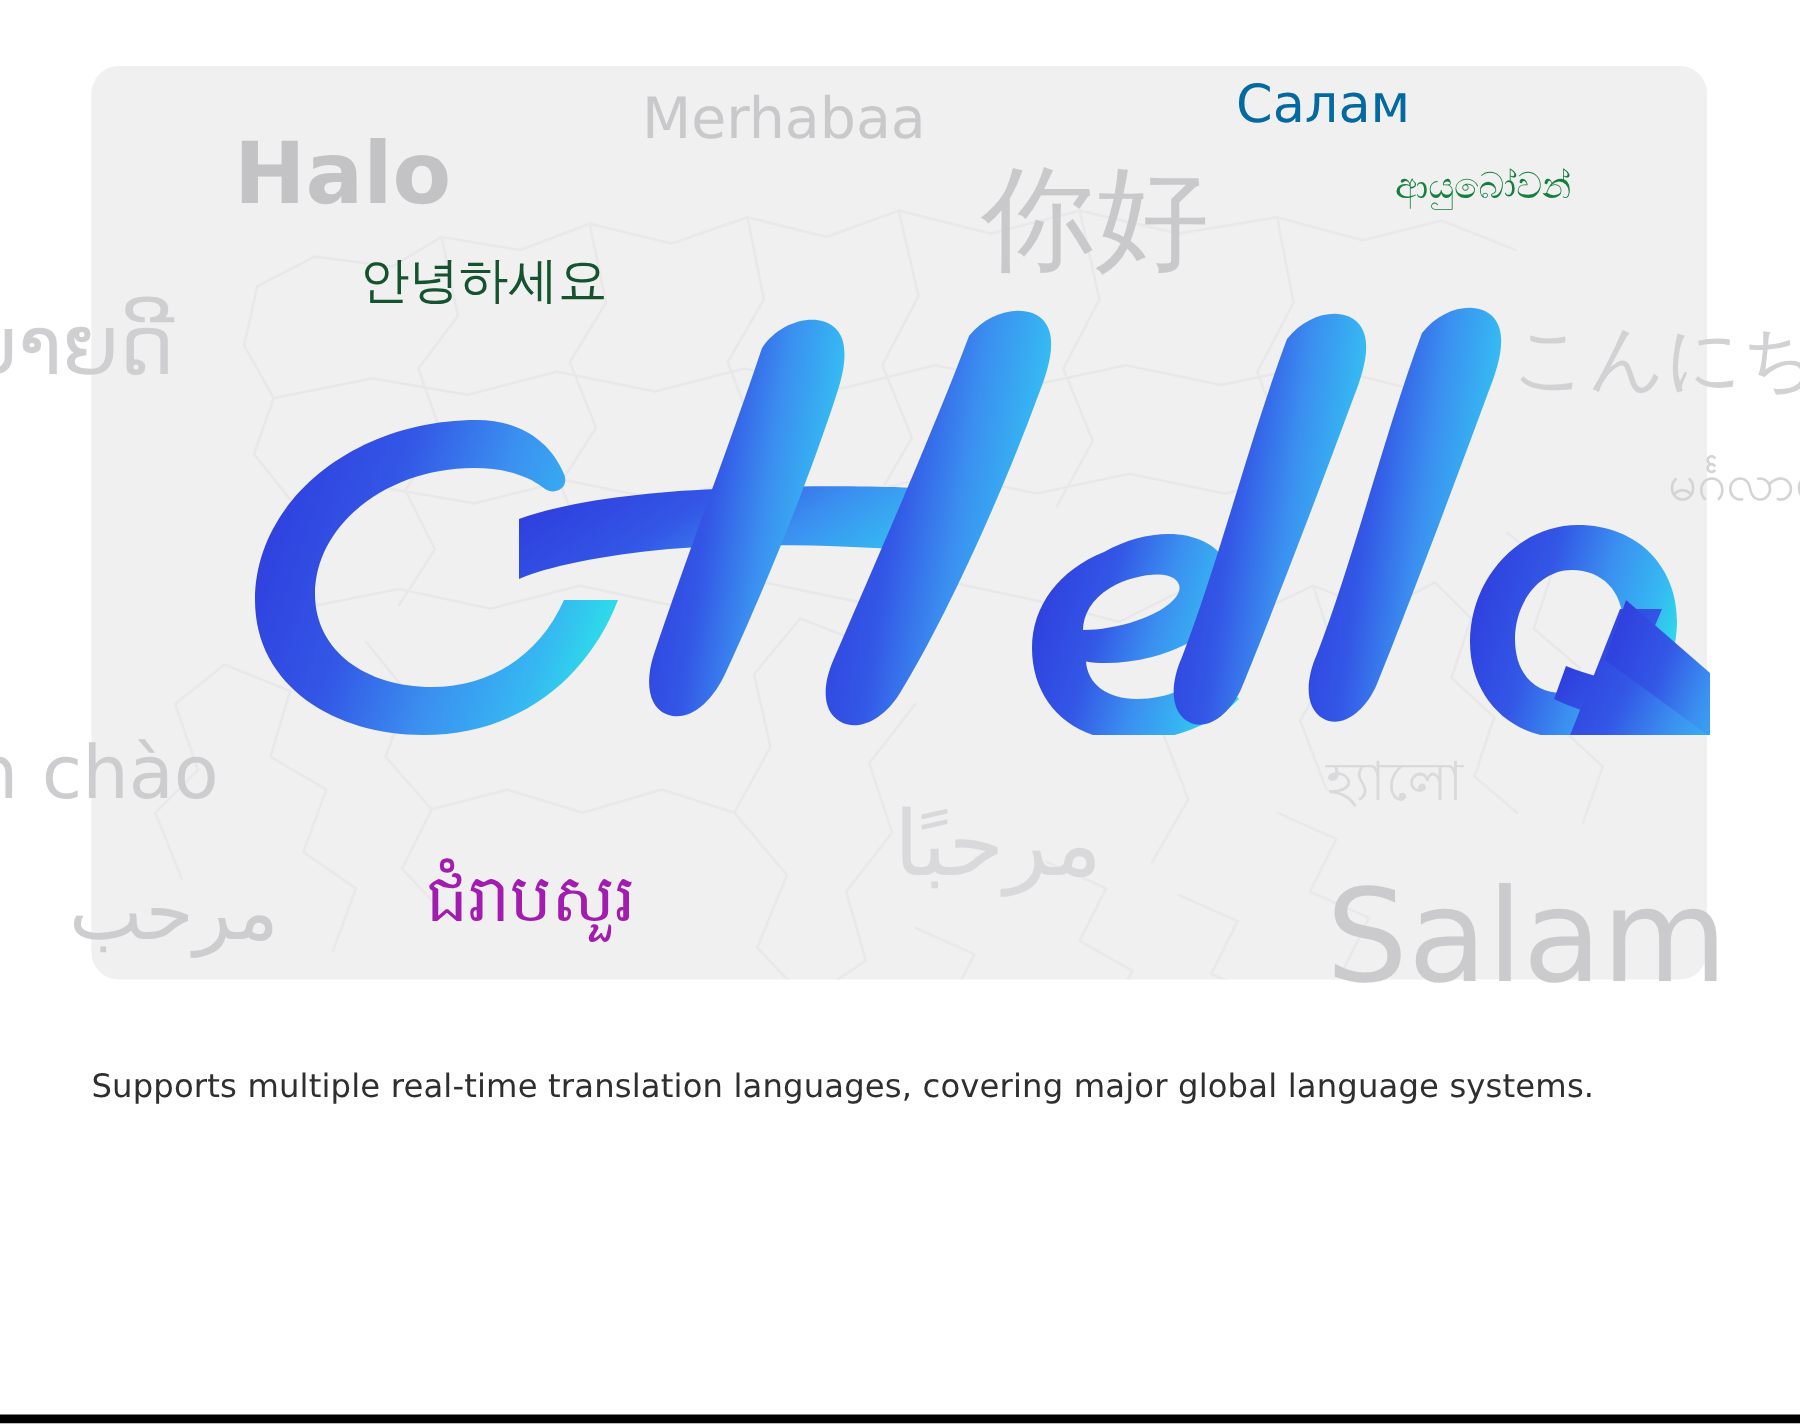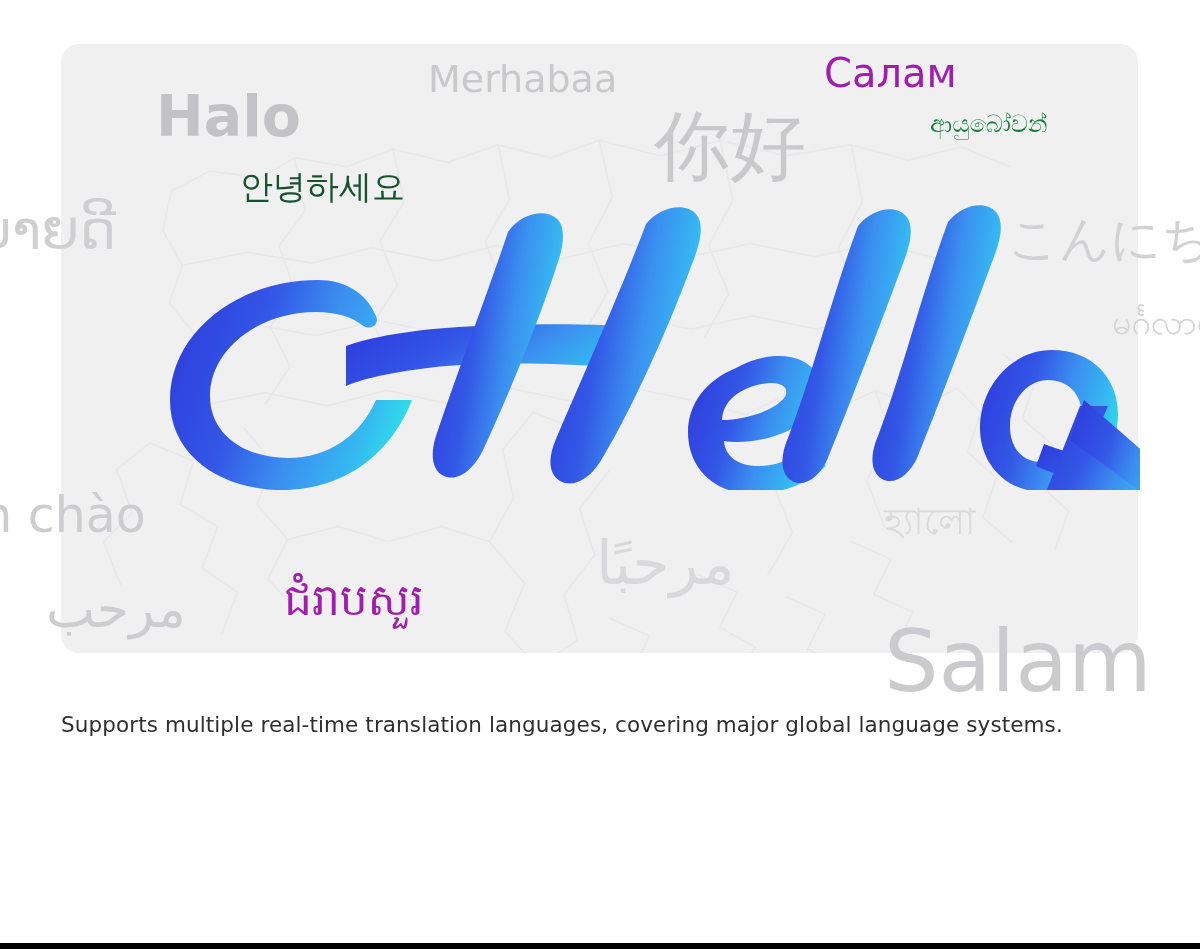--- a/index.html
+++ b/index.html
@@ -151,21 +151,21 @@
       </svg>
     </div>
   </div>
 
   <div class="greeting-layer">
 
     <span class="greeting" style="left:156px; top:88px; font-size:57px; color:#c3c3c5;font-weight:bold;">Halo</span>
 
     <span class="greeting" style="left:428px; top:60px; font-size:38px; color:#c9c9cb;">Merhabaa</span>
 
-    <span class="greeting" style="left:824px; top:53px; font-size:40px; color:#a21caf;">Салам</span>
+    <span class="greeting" style="left:824px; top:53px; font-size:35px; color:#0369a1;">Салам</span>
 
     <span class="greeting" style="left:240px; top:170px; font-size:33px; color:#14532d;">안녕하세요</span>
 
     <span class="greeting" style="left:654px; top:108px; font-size:76px; color:#c9c9cb;">你好</span>
 
     <span class="greeting" style="left:930px; top:112px; font-size:24px; color:#15803d;">ආයුබෝවන්</span>
 
     <span class="greeting" style="left:-96px; top:203px; font-size:55px; color:#cfcfd1;">ສະບາຍດີ</span>
 
     <span class="greeting" style="left:1008px; top:214px; font-size:50px; color:#d2d2d4;">こんにちは</span>
@@ -175,21 +175,21 @@
     <span class="greeting" style="left:-66px; top:491px; font-size:49px; color:#cdcdcf;">Xin chào</span>
 
     <span class="greeting" style="left:46px; top:583px; font-size:52px; color:#cdcdcf; direction:rtl;">مرحب</span>
 
     <span class="greeting" style="left:284px; top:578px; font-size:44px; color:#a21caf;">ជំរាបសួរ</span>
 
     <span class="greeting" style="left:596px; top:533px; font-size:60px; color:#d9d9db; direction:rtl;">مرحبًا</span>
 
     <span class="greeting" style="left:884px; top:504px; font-size:36px; color:#dadadc;">হ্যালো</span>
 
-    <span class="greeting" style="left:884px; top:582px; font-size:86px; color:#cbcbcd;margin-top:36px;">Salam</span>
+    <span class="greeting" style="left:884px; top:582px; font-size:86px; color:#cbcbcd;">Salam</span>
   </div>
 
   <div class="wordmark">
     <svg viewBox="0 0 1000 290" xmlns="http://www.w3.org/2000/svg" aria-hidden="true">
       <defs>
         <linearGradient id="helloGrad" x1="0" y1="0.35" x2="1" y2="0.65">
           <stop offset="0" stop-color="#2f3fde"></stop>
           <stop offset="0.32" stop-color="#3357e6"></stop>
           <stop offset="0.58" stop-color="#3b8ff0"></stop>
           <stop offset="0.82" stop-color="#36b6f2"></stop>

